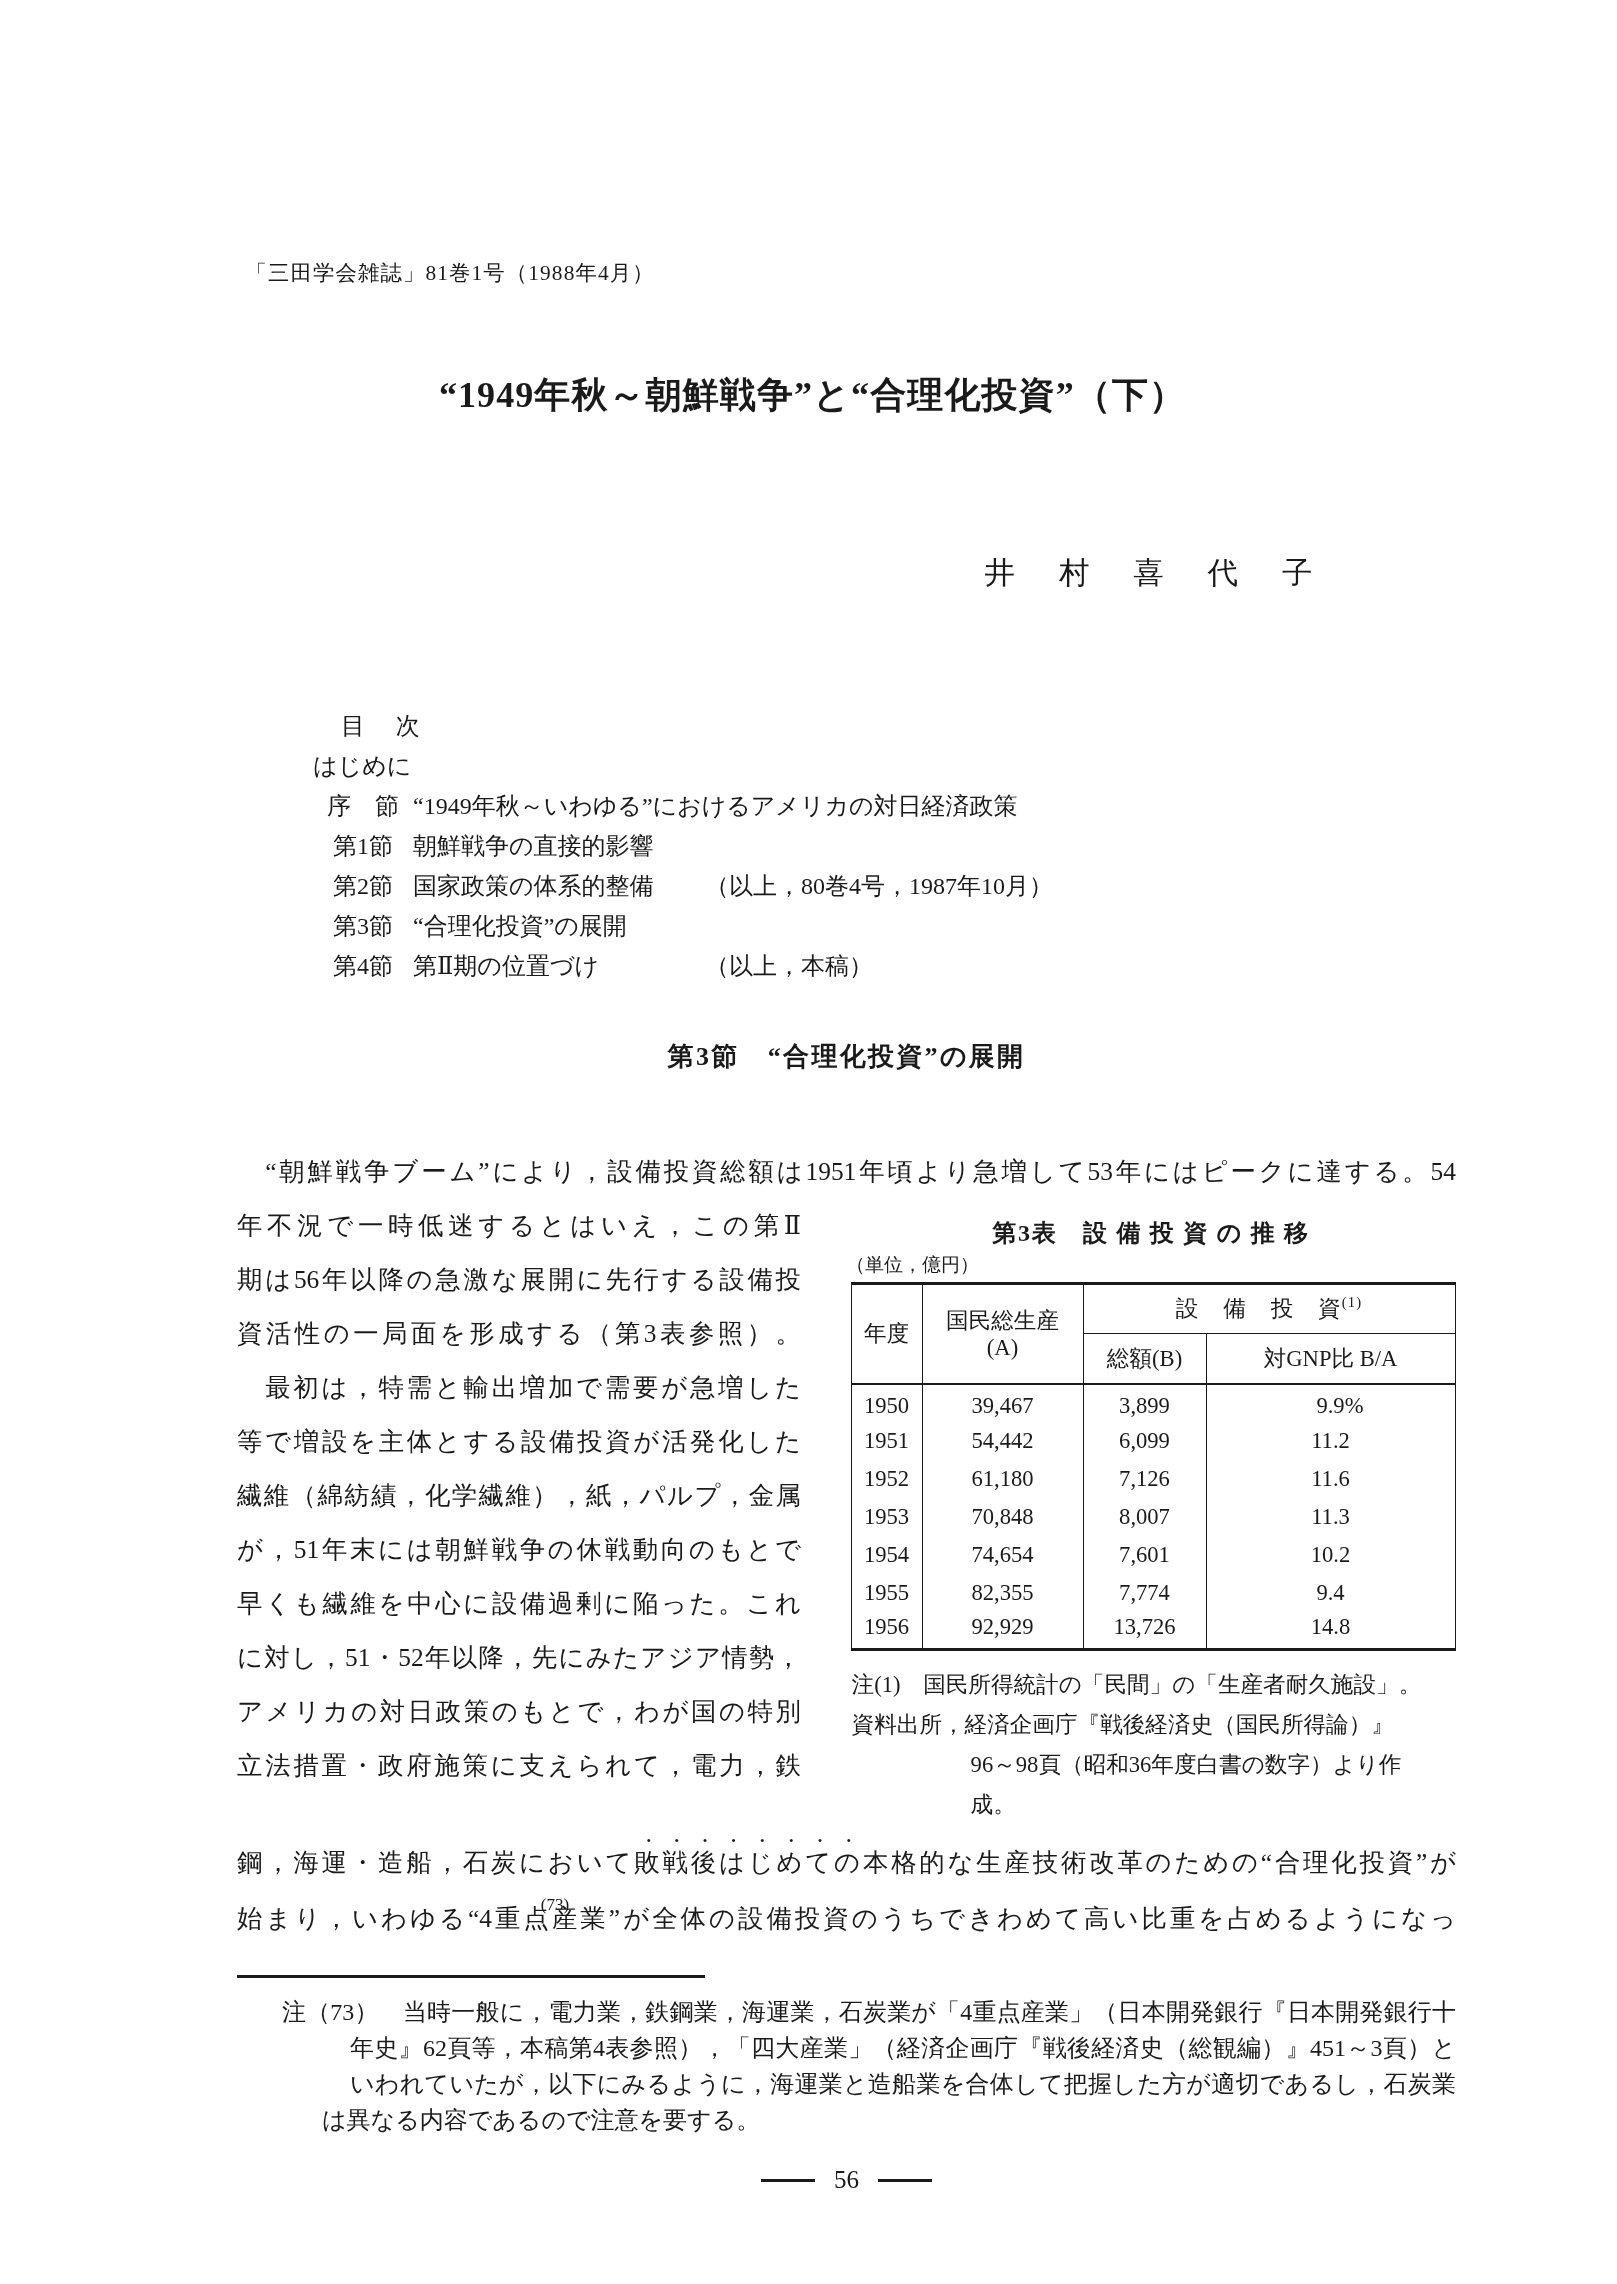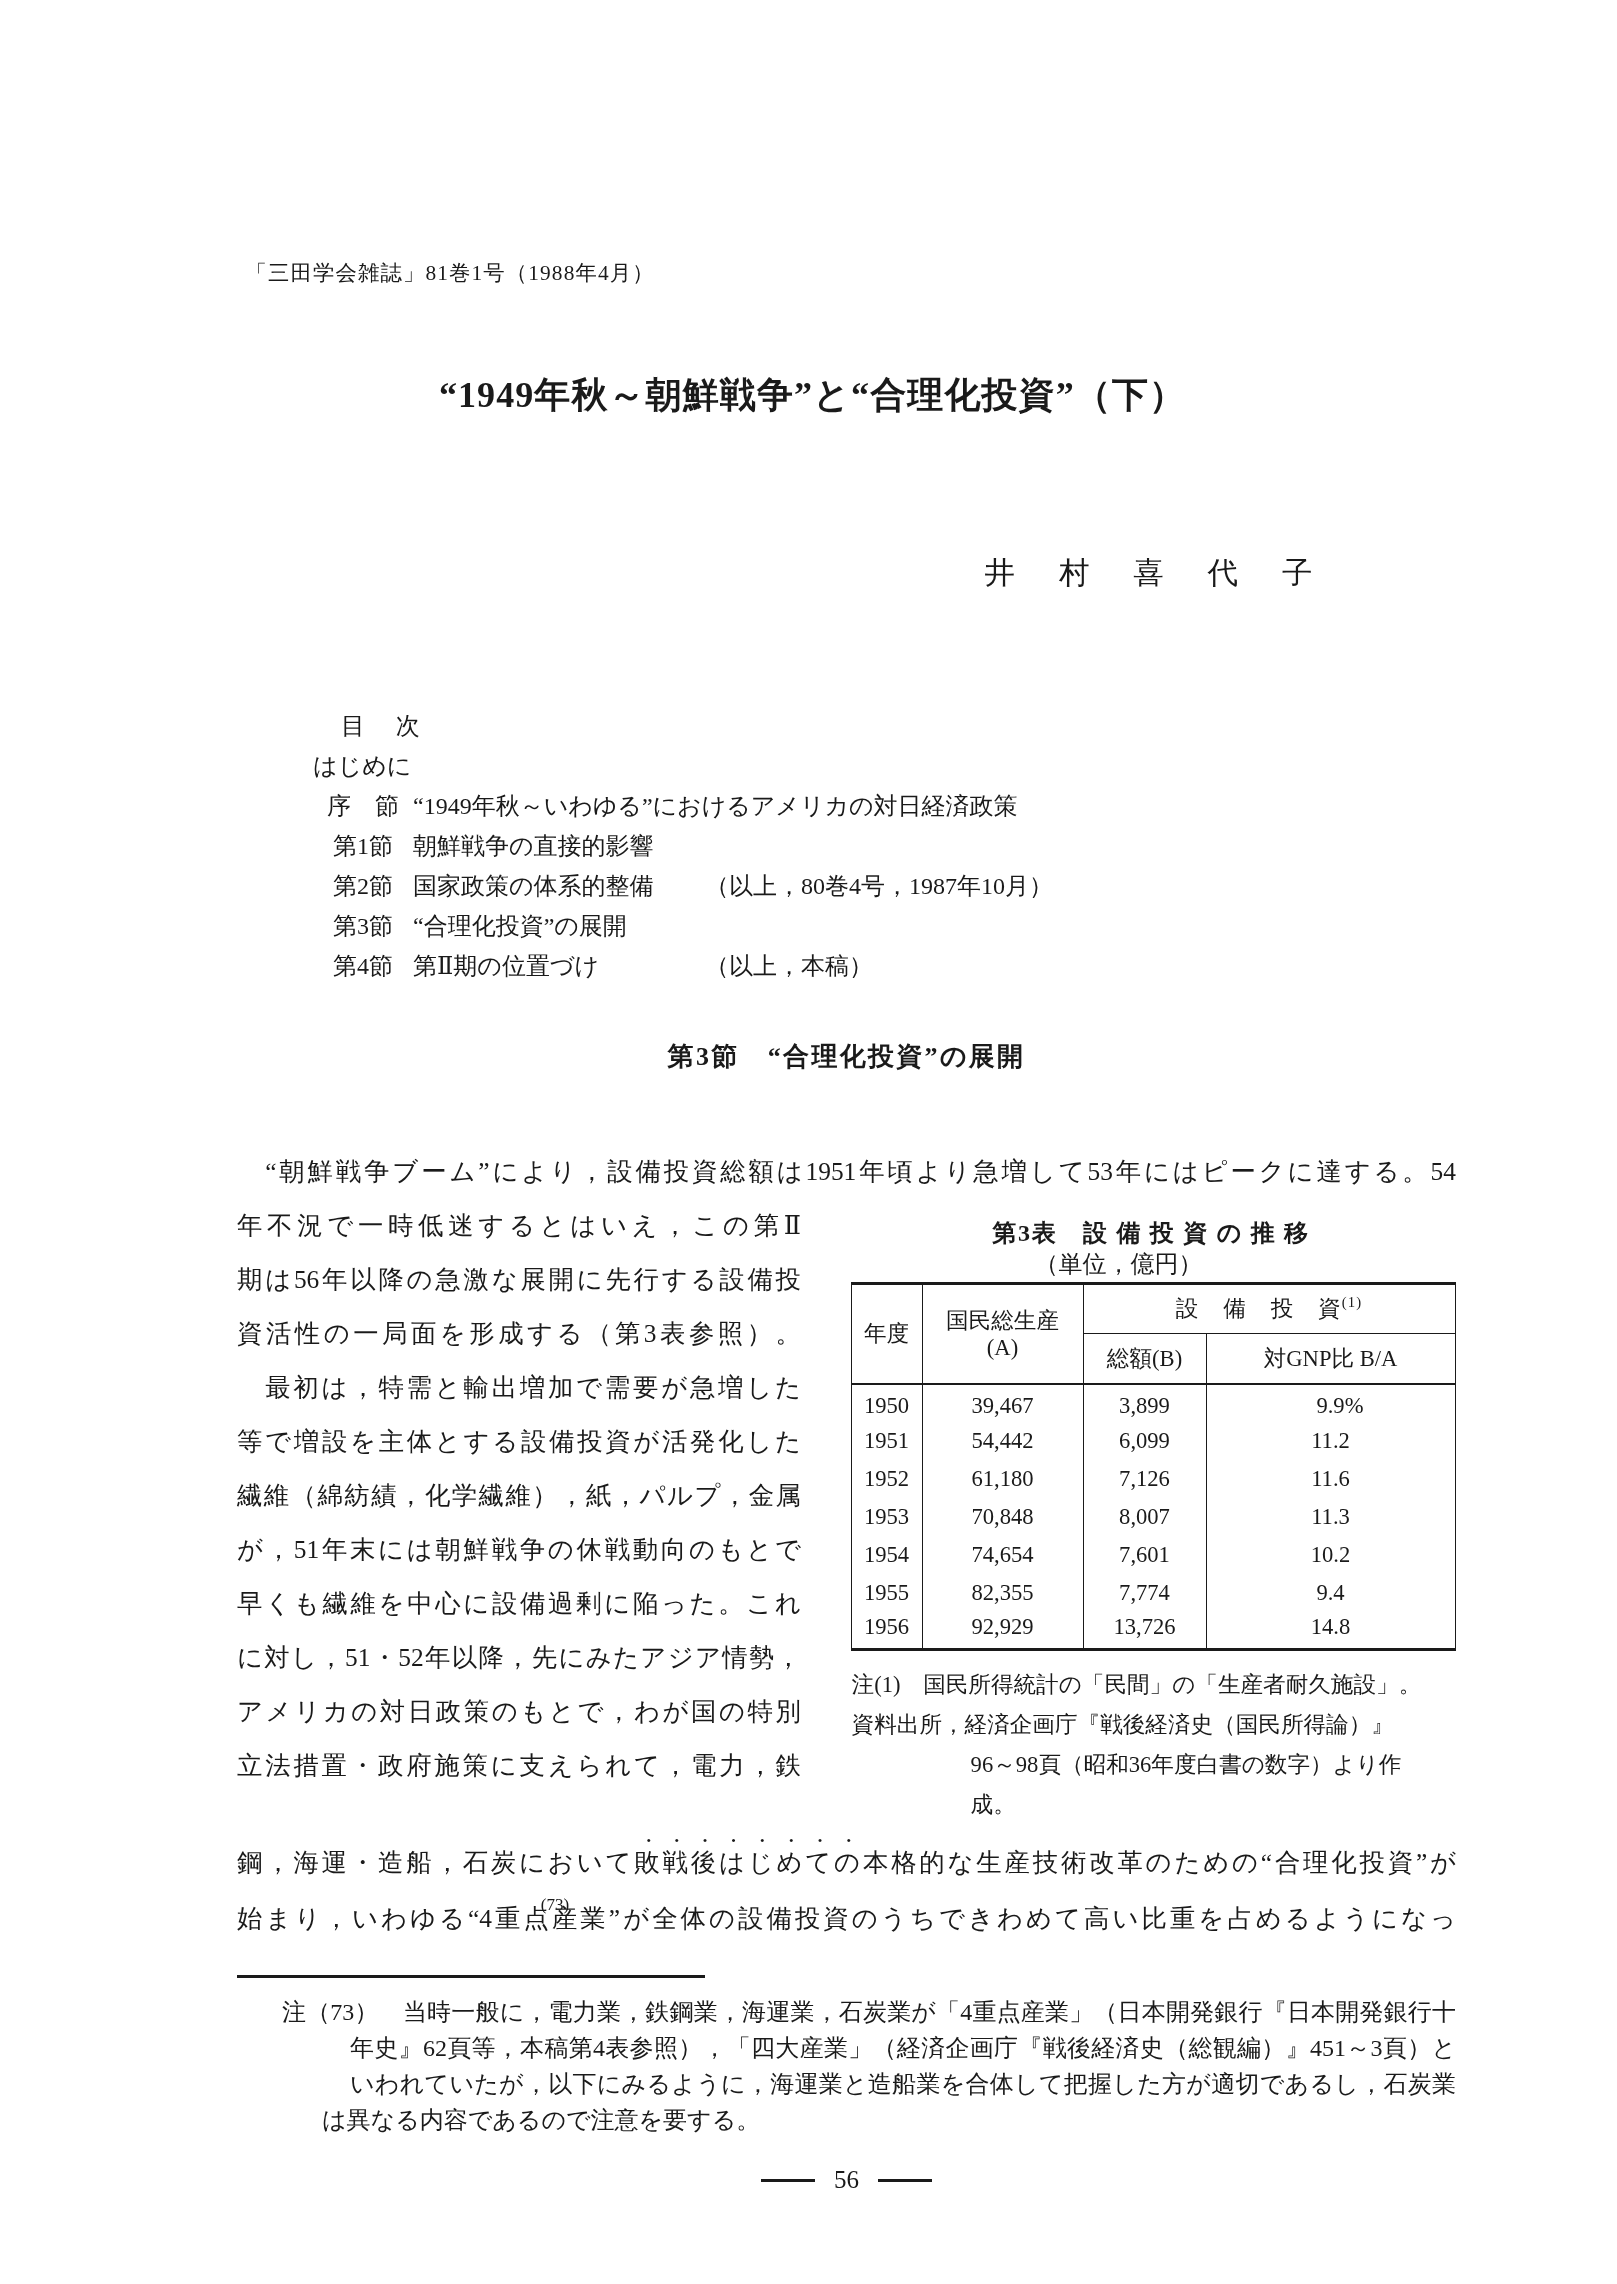--- a/index.html
+++ b/index.html
@@ -46,21 +46,21 @@
 
   .columns { display:flex; margin-top:0; }
   .col-left { width:564px; margin-right:45px; }
   .col-left .body-line { font-size:25.4px; line-height:54px; }
   .col-right { width:610px; }
 
   .table-title {
     margin-top:18px; text-align:center; font-size:24px; font-weight:700;
     line-height:34px; letter-spacing:1.7px;
   }
-  .table-unit { text-align:center; padding-right:65px; font-size:24px; line-height:29px; }
+  .table-unit { text-align:left; padding-right:65px; font-size:19px; line-height:29px; }
 
   table.inv {
     width:604px; margin-left:4.5px; margin-top:3.4px;
     border-collapse:collapse; table-layout:fixed;
     border-top:3.4px solid var(--ink,#1a1a1a);
     border-bottom:3.4px solid var(--ink,#1a1a1a);
     border-left:1.1px solid var(--ink,#1a1a1a);
     border-right:1.1px solid var(--ink,#1a1a1a);
     font-size:22.6px;
   }

